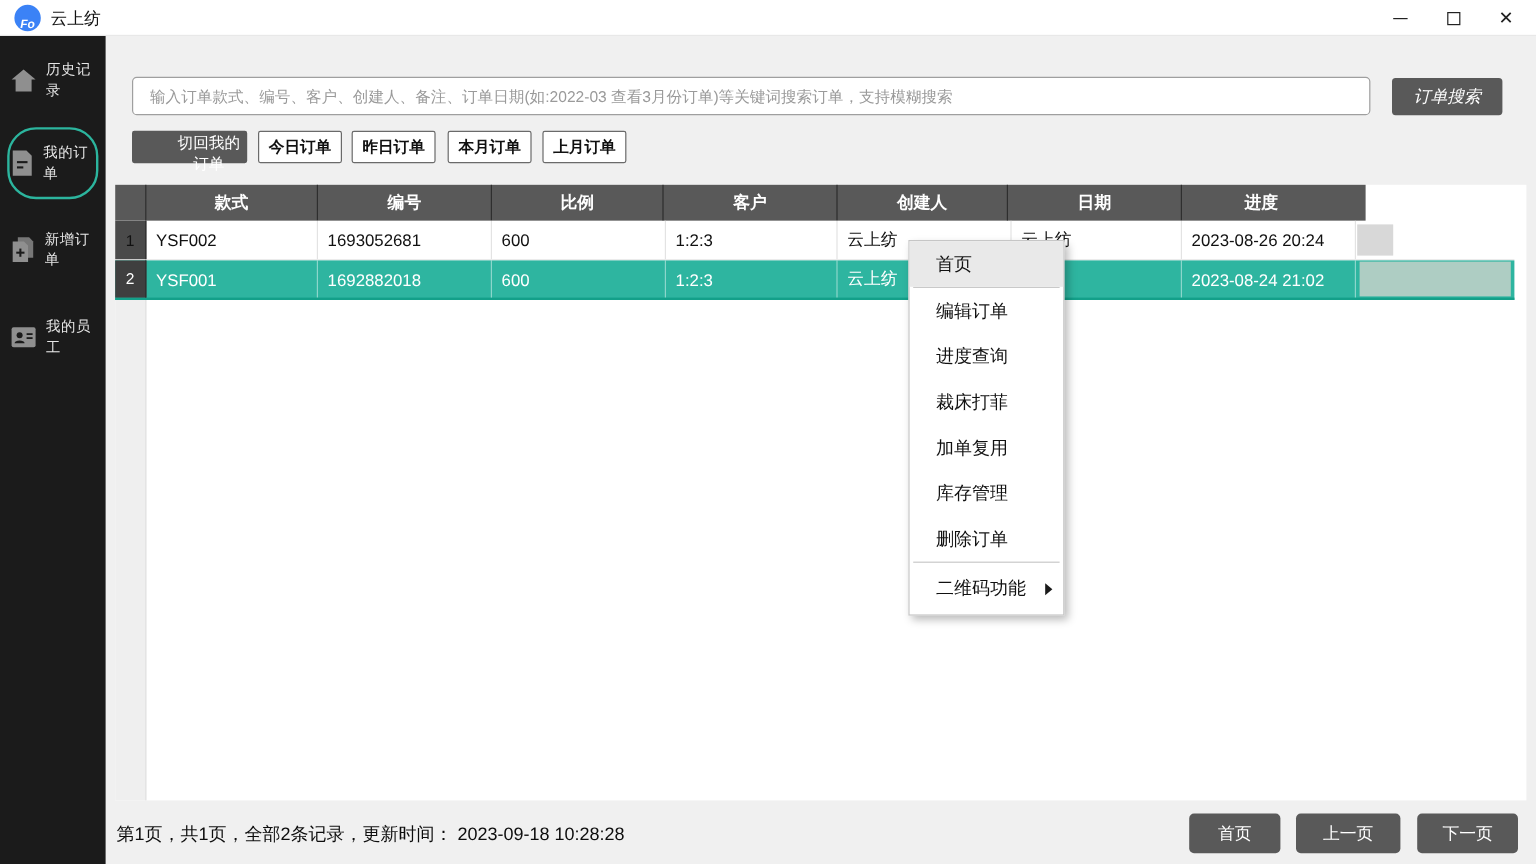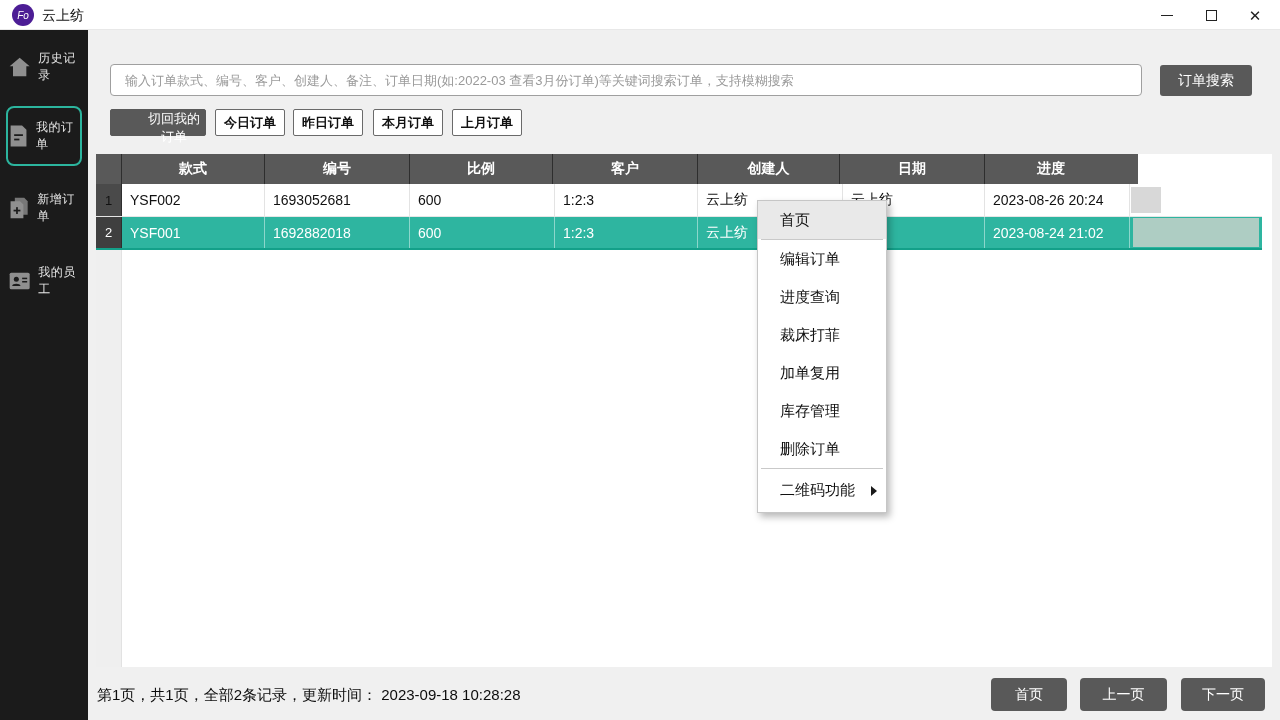--- a/index.html
+++ b/index.html
@@ -2,39 +2,39 @@
 <html><head>
 <meta charset="utf-8">
 <style>
   * { margin:0; padding:0; box-sizing:border-box; }
   html,body { width:1280px; height:720px; overflow:hidden; }
   body { font-family:"Liberation Sans","DejaVu Sans",sans-serif; background:#f0f0f0; }
   #app { position:relative; width:1280px; height:720px; }
 
   
   .titlebar { position:absolute; left:0; top:0; width:1280px; height:30px; background:#ffffff; border-bottom:1px solid #e8e8e8; z-index:30; }
-  .logo { position:absolute; left:12px; top:4px; width:22px; height:22px; border-radius:50%; background:#4c1d95; color:#fff; font-size:10px; font-style:italic; font-weight:normal; display:flex; align-items:center; justify-content:center; }
+  .logo { position:absolute; left:12px; top:4px; width:22px; height:22px; border-radius:50%; background:#3b82f6; color:#fff; font-size:10px; font-style:italic; font-weight:bold; display:flex; align-items:flex-end; justify-content:center; }
   .app-title { position:absolute; left:42px; top:7px; font-size:14px; color:#111; }
   .winbtn { position:absolute; top:0; width:46px; height:30px; display:flex; align-items:center; justify-content:center; color:#222; cursor:default; background:transparent; border:none; }
   .winbtn.min { right:90px; } .winbtn.max { right:46px; } .winbtn.close { right:2px; }
   .glyph-min { width:12px; height:0; border-top:1.6px solid #222; display:block; }
   .glyph-max { width:11px; height:11px; border:1.6px solid #222; display:block; }
   .glyph-close { font-size:15px; line-height:1; }
 
   
   .sidebar { position:absolute; left:0; top:30px; width:88px; height:690px; background:#1b1b1b; z-index:5; }
   .side-item { position:absolute; left:6px; width:76px; height:60px; display:flex; flex-direction:row; align-items:center; justify-content:center; gap:7px; border-radius:8px; border:2px solid transparent; cursor:pointer; }
   .side-item .lbl { color:#e6e6e6; font-size:12px; letter-spacing:0.5px; }
-  .side-item.active { border-color:#2cb59e; }
+  .side-item.active { border-color:#2cb59e;border-radius:24px; }
   .side-item svg { display:block; }
 
   
   .search-input { position:absolute; left:110px; top:64px; width:1032px; height:32px; border:1px solid #9f9f9f; border-radius:4px; background:#fff; font-size:13px; color:#333; padding:0 14px; outline:none; z-index:6; font-family:inherit; }
   .search-input::placeholder { color:#9a9a9a; }
-  .search-btn { position:absolute; left:1160px; top:65px; width:92px; height:31px; background:#595959; color:#fff; font-size:14px; border:none; border-radius:3px; cursor:pointer; z-index:6; font-family:inherit; }
+  .search-btn { position:absolute; left:1160px; top:65px; width:92px; height:31px; background:#595959; color:#fff; font-size:14px; border:none; border-radius:3px; cursor:pointer; z-index:6; font-family:inherit;font-style:italic; }
 
   .filter-btn { position:absolute; top:109px; height:27px; font-size:13px; border-radius:2px; cursor:pointer; z-index:6; font-family:inherit; }
   .filter-btn.dark { background:#595959; color:#fff; border:1px solid #595959; }
   .filter-btn.light { background:#fff; color:#111; border:1px solid #6a6a6a; font-weight:bold; }
   .f0 { left:110px; width:96px;padding-left:32px; } .f1 { left:215px; width:70px; } .f2 { left:293px; width:70px; }
   .f3 { left:373px; width:70px; } .f4 { left:452px; width:70px; }
 
   
   .table-bg { position:absolute; left:96px; top:154px; width:1176px; height:513px; background:#ffffff; z-index:4; }
   .thead { position:absolute; left:96px; top:154px; width:1042px; height:30px; display:flex; background:#595959; z-index:6; }

